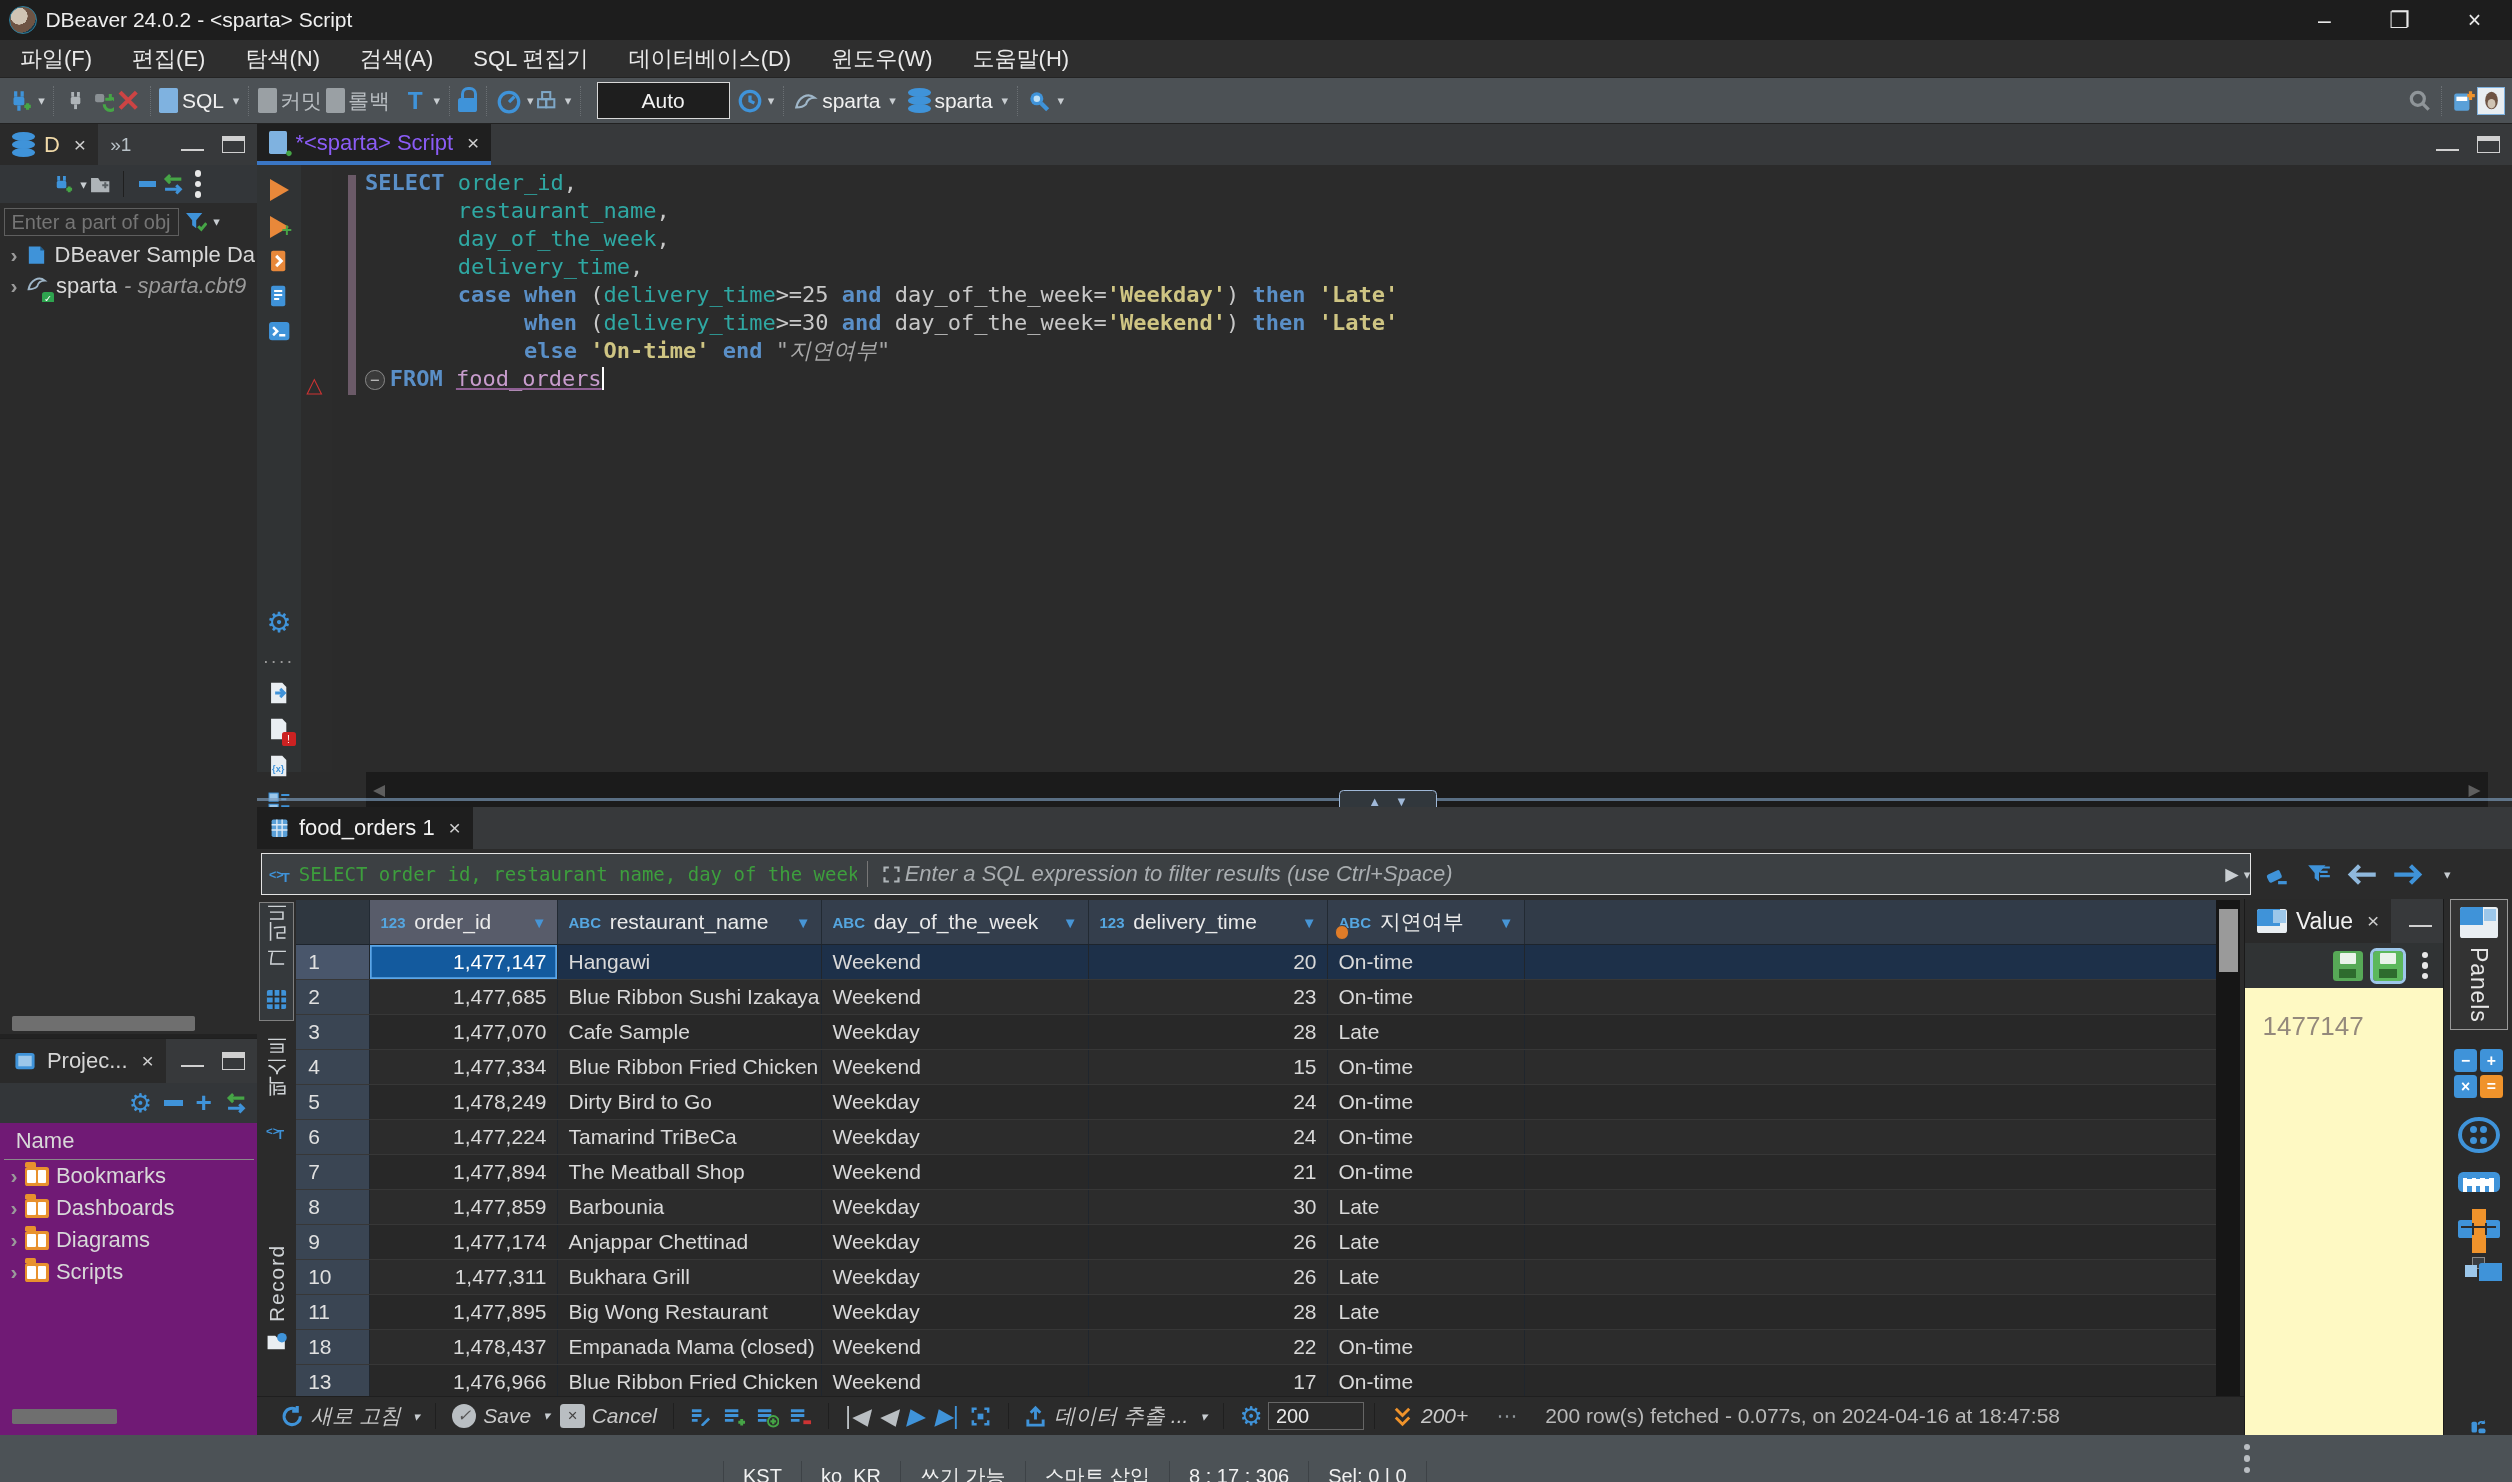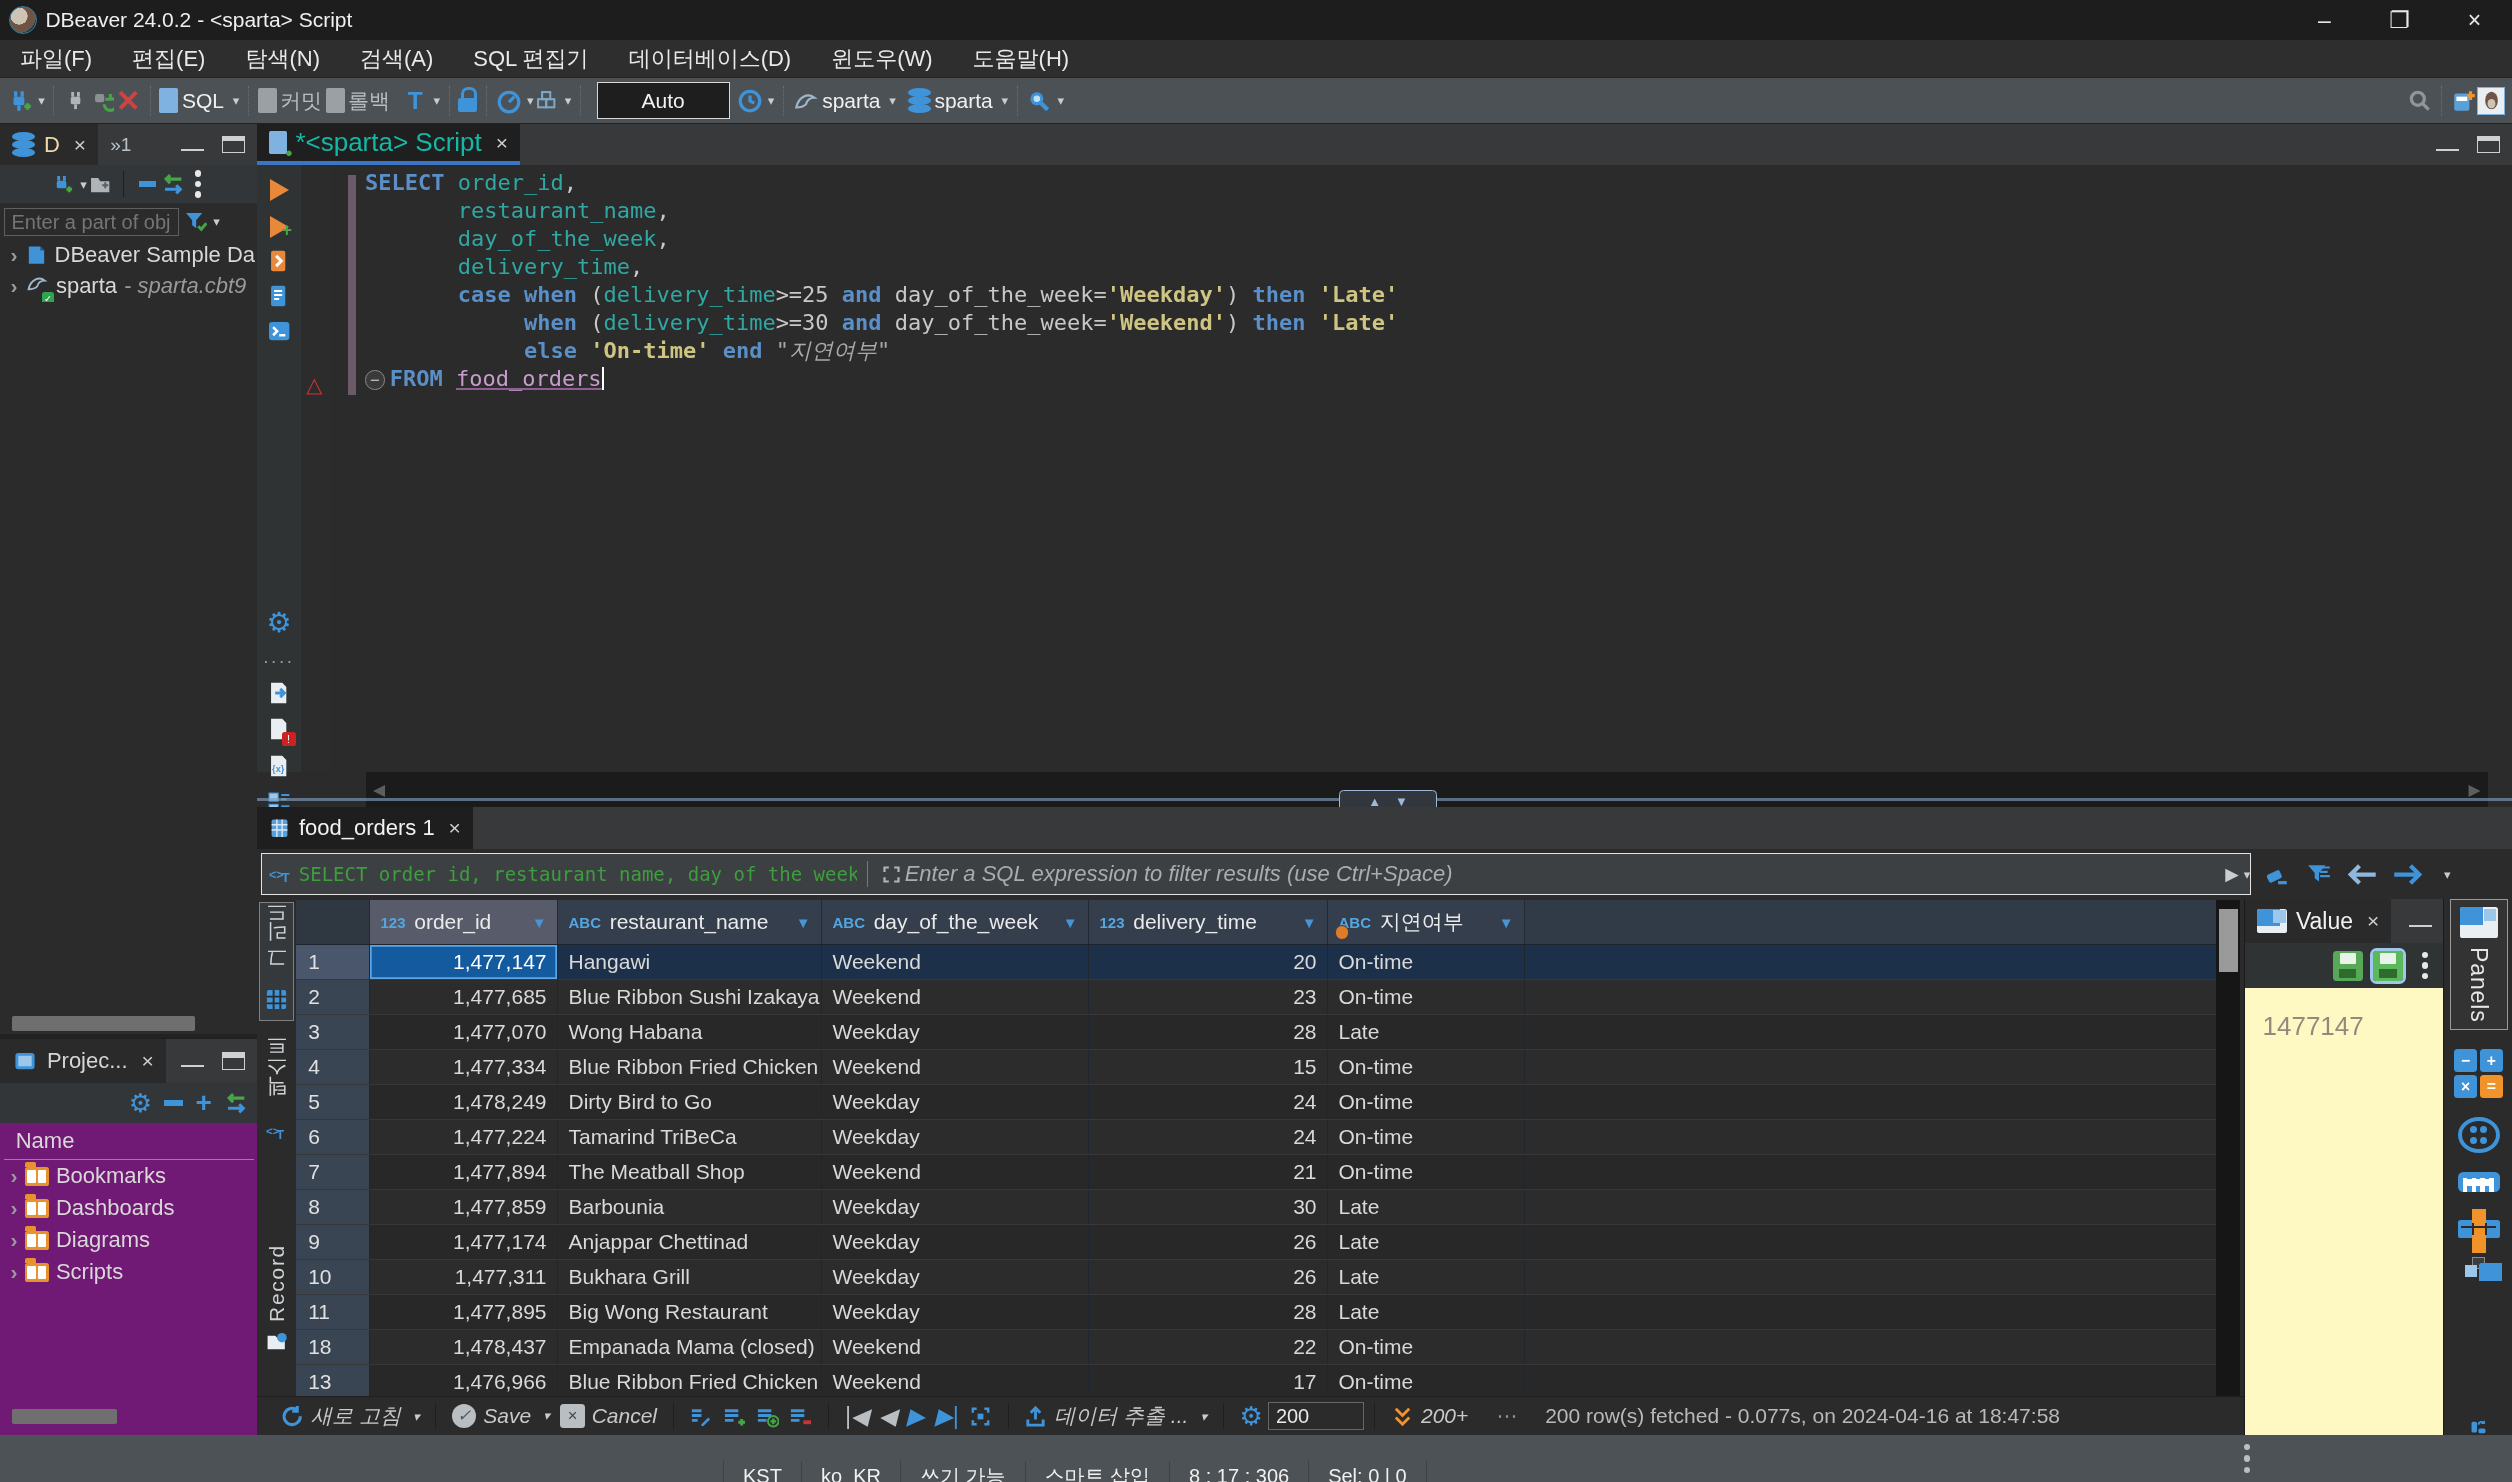--- a/index.html
+++ b/index.html
@@ -456,21 +456,21 @@
     </div>
   <div class="hthumb" style="left:12.2px;top:370px;width:105px"></div>
 </div>
 
 <div id="editor" class="abs">
   <div class="ptab-row" id="editor-tabrow">
     <div class="ptab" id="editor-tab">
       <span class="page blue" style="width:17.5px;height:23px">
           <span class="bdg" style="color:#46a546">●</span>
         </span>
-      <span style="font-size:26px;color:#14b8a6">*&lt;sparta&gt; Script</span>
+      <span style="font-size:22px;color:#8b5cf6">*&lt;sparta&gt; Script</span>
       <span class="x">×</span>
     </div>
     <div class="minmax">
       <span class="mm-min"></span>
       <span class="mm-max">
           <i></i>
         </span>
     </div>
   </div>
 
@@ -665,21 +665,21 @@
           <div class="gc num" style="width: 188px;">1,477,685</div>
           <div class="gc" style="width: 264px;">Blue Ribbon Sushi Izakaya</div>
           <div class="gc" style="width: 267px;">Weekend</div>
           <div class="gc num" style="width: 239px;">23</div>
           <div class="gc" style="width: 197px;">On-time</div>
           <div class="gc fill"></div>
         </div>
         <div class="grow-r">
           <div class="rn">3</div>
           <div class="gc num" style="width: 188px;">1,477,070</div>
-          <div class="gc" style="width: 264px;">Wong Habana</div>
+          <div class="gc" style="width: 264px;">Cafe Sample</div>
           <div class="gc" style="width: 267px;">Weekday</div>
           <div class="gc num" style="width: 239px;">28</div>
           <div class="gc" style="width: 197px;">Late</div>
           <div class="gc fill"></div>
         </div>
         <div class="grow-r alt">
           <div class="rn">4</div>
           <div class="gc num" style="width: 188px;">1,477,334</div>
           <div class="gc" style="width: 264px;">Blue Ribbon Fried Chicken</div>
           <div class="gc" style="width: 267px;">Weekend</div>

